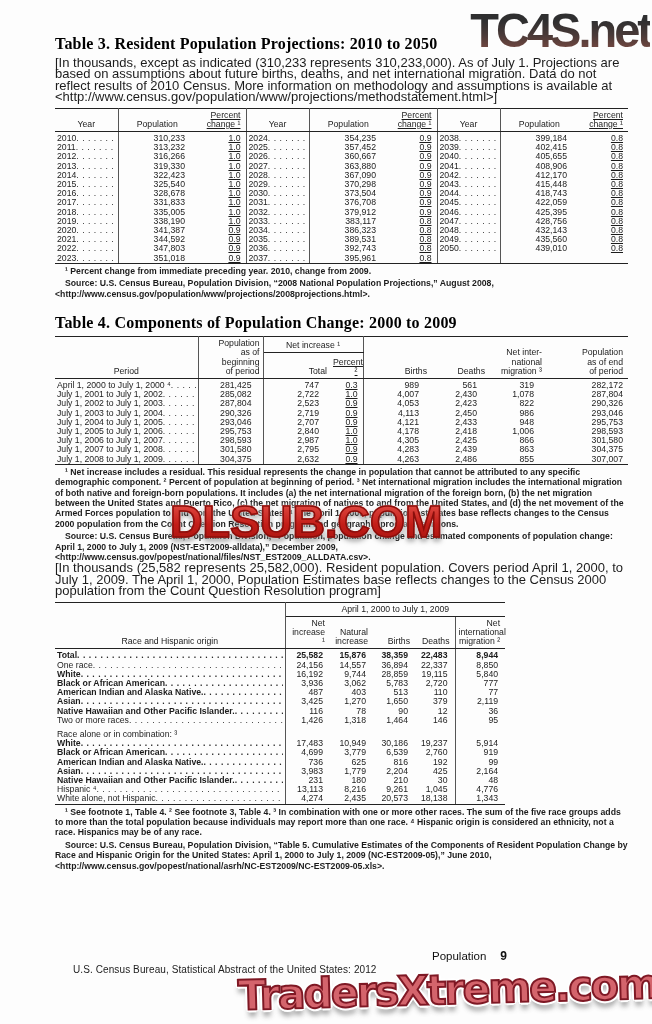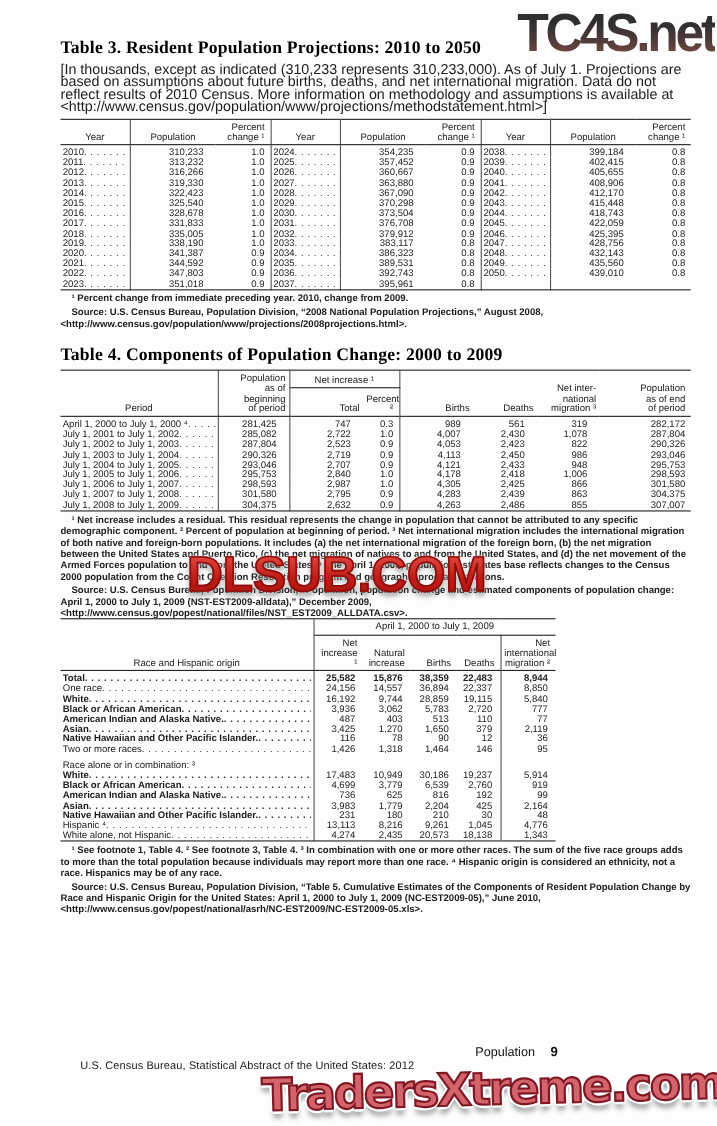--- a/index.html
+++ b/index.html
@@ -24,21 +24,21 @@
   .tbl tbody td{height:9.2px;padding:0 2px;overflow:hidden;white-space:nowrap;}
   .tbl tbody tr:first-child td{padding-top:2px;}
   .tbl tbody tr:last-child td{border-bottom:1.4px solid #222;}
   .brd{border-right:1px solid #555;}
   .bl{border-left:1px solid #555;}
   .hc{text-align:center;vertical-align:middle;}
   .hctr{text-align:center;}
   .hr{text-align:right;}
   .ml{white-space:pre-line;}
   .num{text-align:right;padding-right:11px !important;}
-  .pct{padding-right:5px !important;}
+  .pct{padding-right:5px !important;text-decoration:underline;}
   .tight{padding-right:5px !important;}
   .t5 .num{padding-right:7px !important;}
   td.year{padding-left:12px;}
   td.plabel{padding-left:2px;}
   .ind0{padding-left:2px;}
   .ind1{padding-left:12px;font-weight:bold;}
   .indT{padding-left:15px;}
   tr.boldrow td{font-weight:700;}
   tr.gaprow td{height:5px;border-bottom:none !important;}
   .lead{display:flex;align-items:baseline;overflow:hidden;}
@@ -638,20 +638,21 @@
             <td class="num">4,263</td>
             <td class="num">2,486</td>
             <td class="num">855</td>
             <td class="num tight">307,007</td>
           </tr>
         </tbody>
     </table>
     <p class="fn">¹ Net increase includes a residual. This residual represents the change in population that cannot be attributed to any specific demographic component. ² Percent of population at beginning of period. ³ Net international migration includes the international migration of both native and foreign-born populations. It includes (a) the net international migration of the foreign born, (b) the net migration between the United States and Puerto Rico, (c) the net migration of natives to and from the United States, and (d) the net movement of the Armed Forces population to and from the United States. ⁴ The April 1, 2000, population estimates base reflects changes to the Census 2000 population from the Count Question Resolution program and geographic program revisions.</p>
     <p class="fn">Source: U.S. Census Bureau, Population Division, “Population, population change and estimated components of population change: April 1, 2000 to July 1, 2009 (NST-EST2009-alldata),” December 2009, &lt;http://www.census.gov/popest/national/files/NST_EST2009_ALLDATA.csv&gt;.</p>
 
+    <p class="note">[In thousands (25,582 represents 25,582,000). Resident population. Covers period April 1, 2000, to July 1, 2009. The April 1, 2000, Population Estimates base reflects changes to the Census 2000 population from the Count Question Resolution program]</p>
     <table class="tbl t5">
       <colgroup>
           <col style="width:230px">
           <col style="width:45px">
           <col style="width:43px">
           <col style="width:42px">
           <col style="width:40px">
           <col style="width:50px">
         </colgroup>
       <thead>

